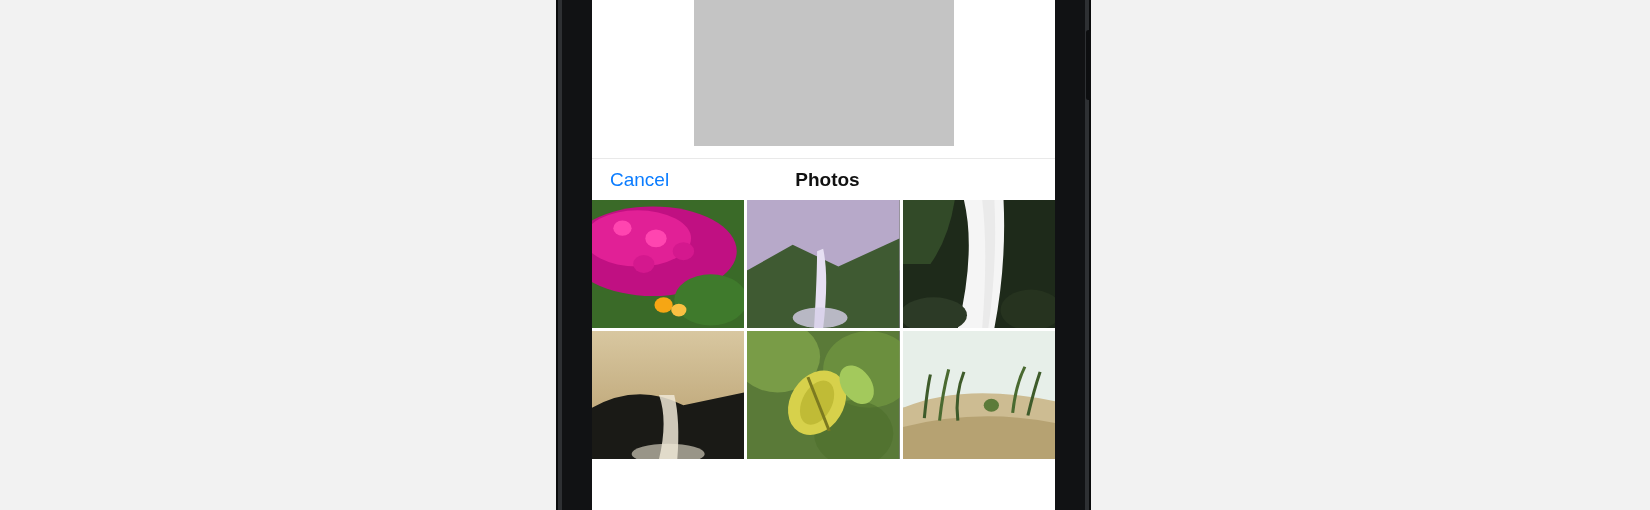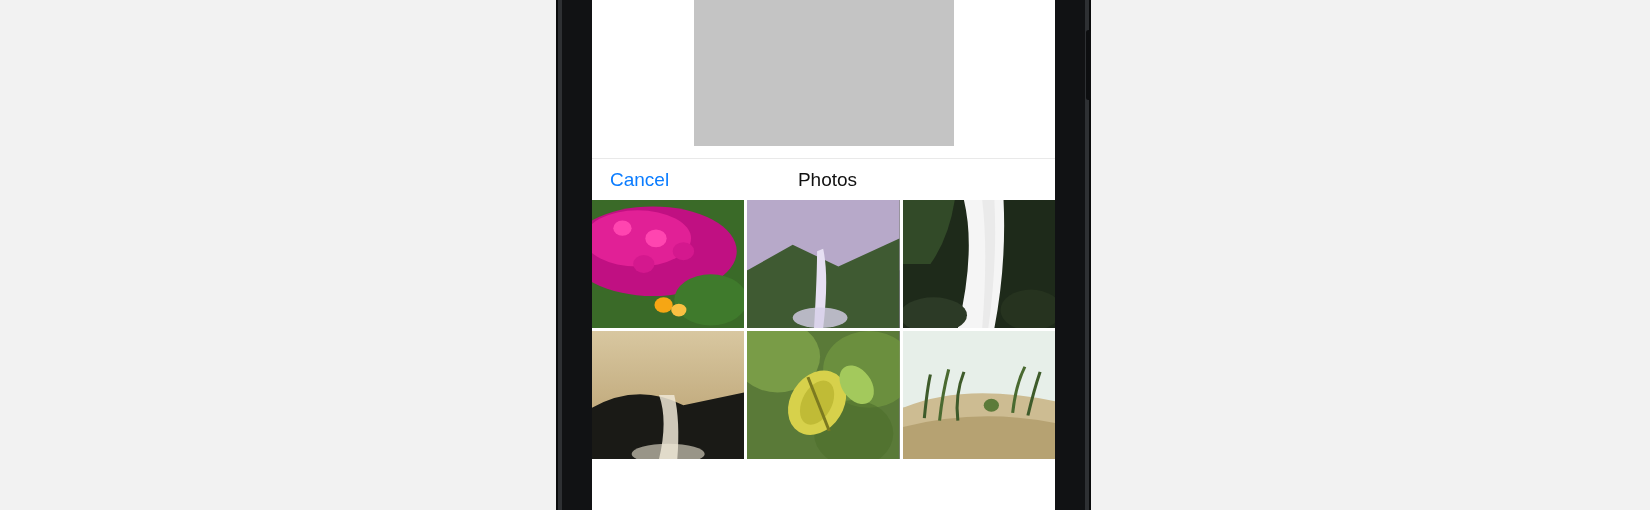--- a/index.html
+++ b/index.html
@@ -82,21 +82,21 @@
       cursor:pointer;
     }
     .sheet-title{
       position:absolute;
       left:8px; right:0;
       top:0;
       height:42px;
       line-height:42px;
       text-align:center;
       font-size:19px;
-      font-weight:400;
+      font-weight:700;
       color:#111;
       pointer-events:none;
     }
     
     .grid{
       position:absolute;
       top:260px;
       left:0; right:0;
       bottom:66px;
       background:#fff;

